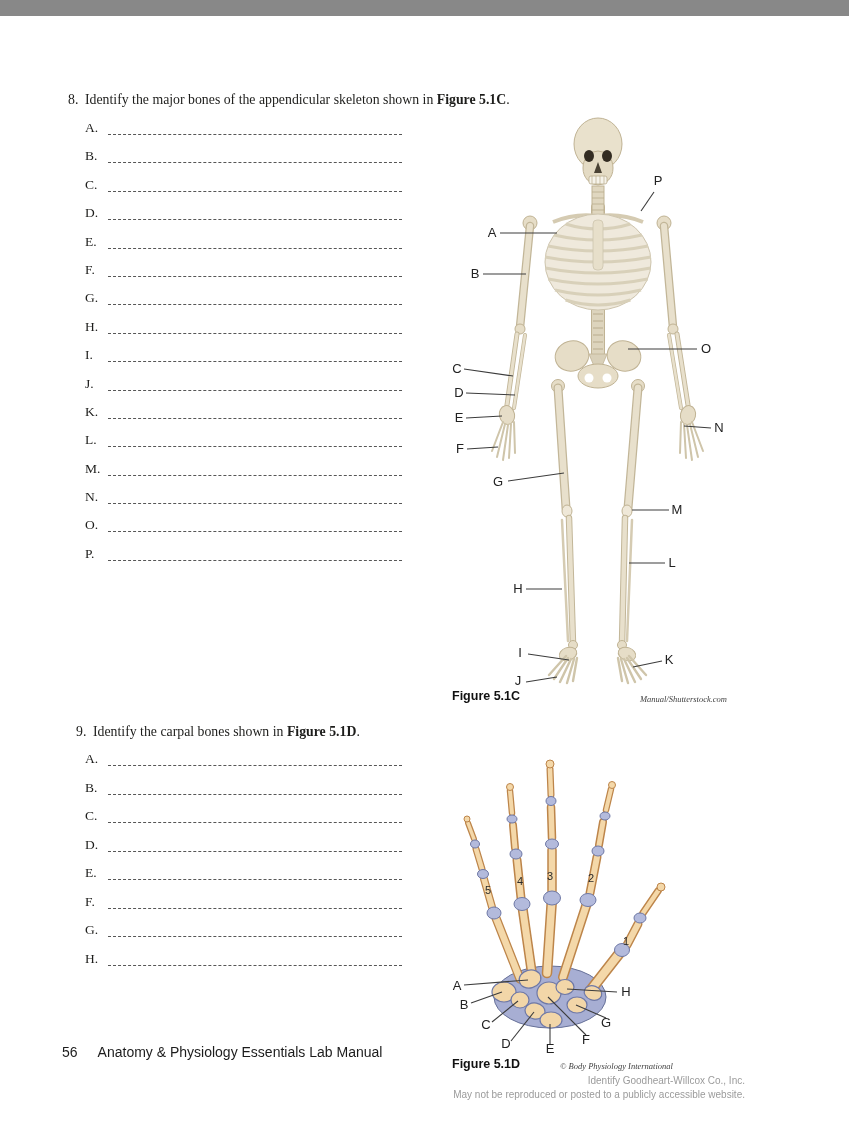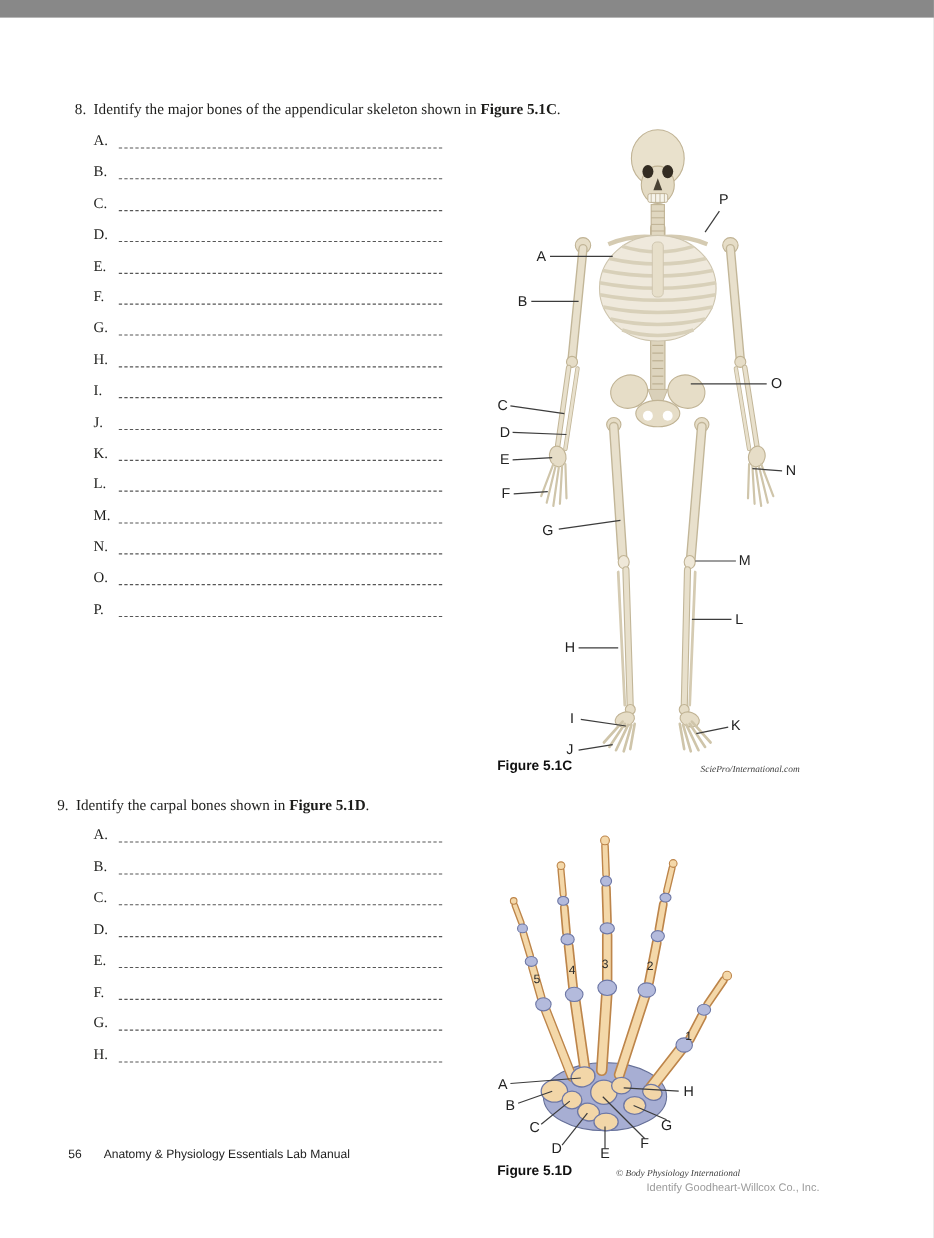--- a/index.html
+++ b/index.html
@@ -17,21 +17,21 @@
   .row-9 { height:28.55px; }
   .ltr { position:absolute; left:0; top:0; font-size:13.5px; color:#1d1d1b; }
   .blank { position:absolute; left:23px; right:0; top:0; height:15px;
            border-bottom:1px dashed #565656; }
   .fig-caption { position:absolute; font-family:"Liberation Sans",sans-serif;
                  font-weight:bold; font-size:12.5px; color:#111; }
   .fig-credit { position:absolute; font-family:"Liberation Serif",serif;
                 font-style:italic; font-size:8.5px; color:#3f3f3f; }
   .fig-svg { position:absolute; }
   #footer-left { position:absolute; left:62px; top:1028px;
-                 font-family:"Liberation Sans",sans-serif; font-size:11px; color:#1c1c1c; }
+                 font-family:"Liberation Sans",sans-serif; font-size:14px; color:#1c1c1c; }
   #footer-left .title { margin-left:20px; }
   #footer-right { position:absolute; right:104px; top:1058px; text-align:right;
                   font-family:"Liberation Sans",sans-serif; font-size:10px;
                   line-height:13.5px; color:#9b9b9b; }
   svg text.lbl { font-family:"Liberation Sans",sans-serif; font-size:13px; fill:#222; }
   svg text.digit { font-family:"Liberation Sans",sans-serif; font-size:11px; fill:#2a2a2a; }
 </style>
 </head>
 <body>
 
@@ -266,23 +266,23 @@
       <text class="lbl" x="219" y="560">K</text>
       <text class="lbl" x="222" y="463">L</text>
       <text class="lbl" x="227" y="410">M</text>
       <text class="lbl" x="269" y="328">N</text>
       <text class="lbl" x="256" y="249">O</text>
       <text class="lbl" x="208" y="81">P</text>
     </g>
   </svg>
 
   <div class="fig-caption" style="left:452px; top:673px;">Figure 5.1C</div>
-  <div class="fig-credit" style="left:610px; top:678px; width:117px; text-align:right;">SciePro/International.com</div>
-
-  <div class="q-text" style="left:52px; top:707px;">
+  <div class="fig-credit" style="left:610px; top:678px; width:117px; text-align:right;">Manual/Shutterstock.com</div>
+
+  <div class="q-text" style="left:76px; top:707px;">
     <span class="q-num">9.</span><span>Identify the carpal bones shown in </span><b>Figure 5.1D</b><span>.</span>
   </div>
 
   <div class="answers" style="left:85px; top:735px;">
     <div class="row row-9">
         <span class="ltr">A.</span>
         <div class="blank"></div>
       </div>
     <div class="row row-9">
         <span class="ltr">B.</span>
@@ -433,15 +433,16 @@
   </svg>
 
   <div class="fig-caption" style="left:452px; top:1041px;">Figure 5.1D</div>
   <div class="fig-credit" style="left:560px; top:1045px;">© Body Physiology International</div>
 
   <div id="footer-left">
     <span>56</span><span class="title">Anatomy &amp; Physiology Essentials Lab Manual</span>
   </div>
   <div id="footer-right">
     <div>Identify Goodheart-Willcox Co., Inc.</div>
+    <div>May not be reproduced or posted to a publicly accessible website.</div>
   </div>
 
 </div>
 
 </body></html>

